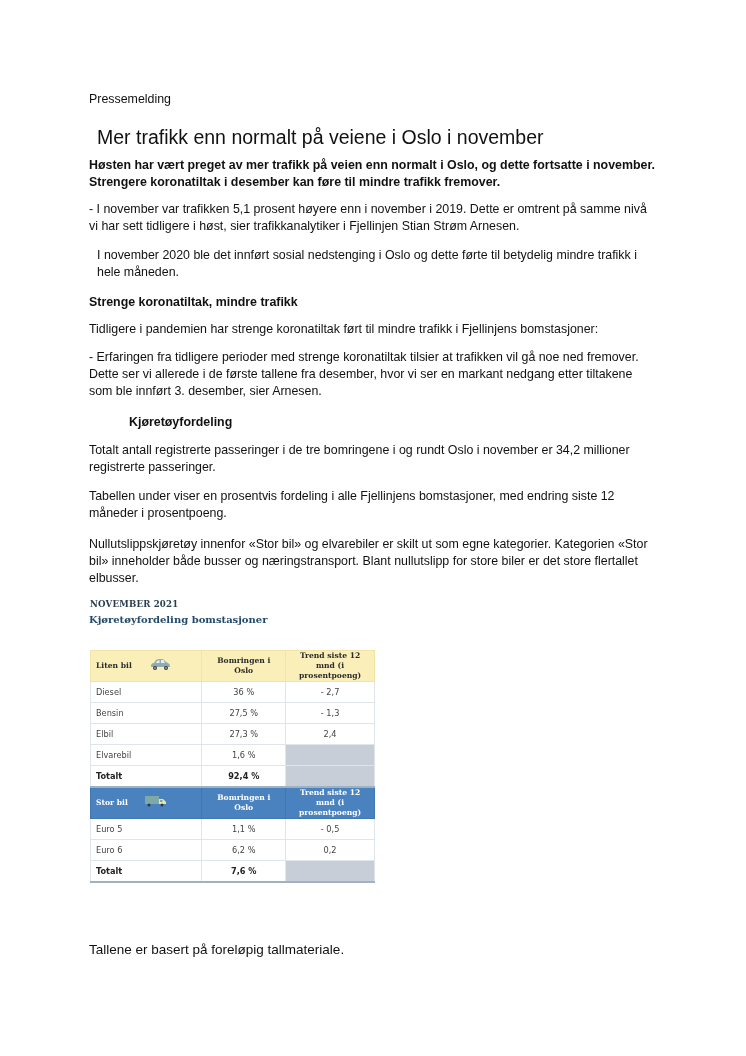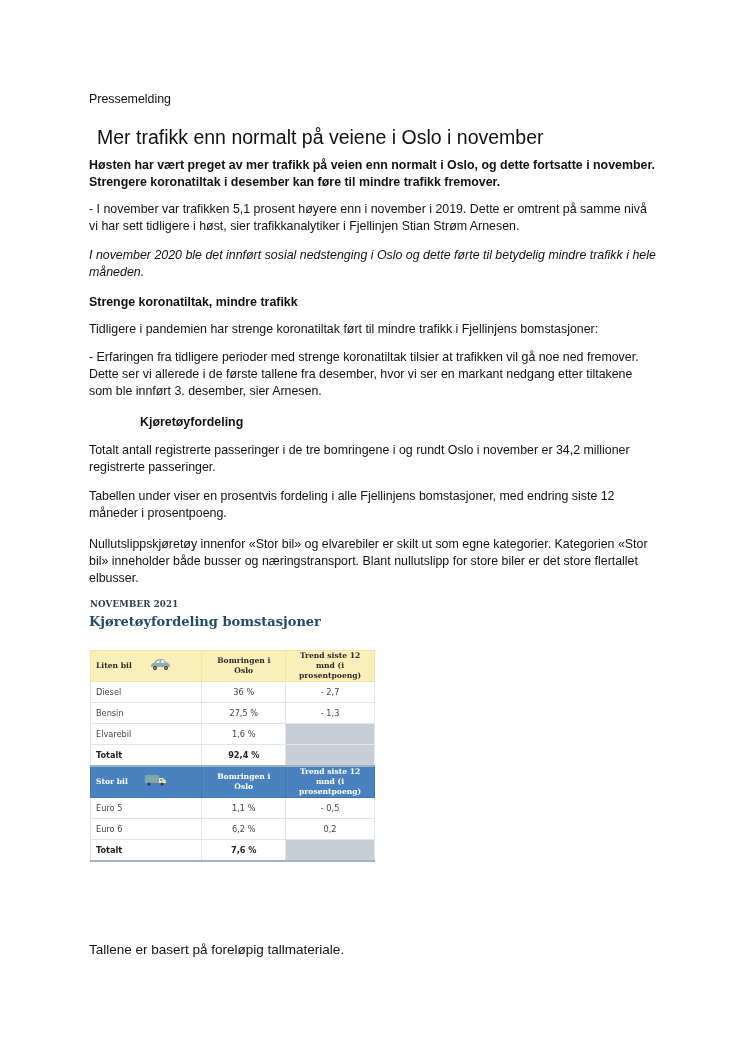--- a/index.html
+++ b/index.html
@@ -4,32 +4,32 @@
   <style>
     html, body { margin: 0; padding: 0; background: #ffffff; }
     body { width: 746px; height: 1056px; position: relative; overflow: hidden;
       font-family: "Liberation Sans", sans-serif; color: #111; }
     .page { position: absolute; left: 89px; top: 0; width: 570px; }
     .p { font-size: 12.4px; line-height: 17px; margin: 0; }
     .label { position: absolute; top: 91px; left: 0; font-size: 12.4px; }
     .title { position: absolute; top: 118px; left: 0; font-size: 19.5px; font-weight: normal; margin: 8px; white-space: nowrap; }
     .lead { position: absolute; top: 157px; left: 0; font-weight: bold; }
     .para1 { position: absolute; top: 201px; left: 0; }
-    .para2 { position: absolute; top: 247px; left: 0; font-style: italic; }
+    .para2 { position: absolute; top: 247px; left: 8px; }
     .h1 { position: absolute; top: 294px; left: 0; font-weight: bold; }
     .para3 { position: absolute; top: 321px; left: 0; }
     .para4 { position: absolute; top: 349px; left: 0; }
-    .h2 { position: absolute; top: 414px; left: 15px; font-weight: bold; padding-left: 36px; }
+    .h2 { position: absolute; top: 414px; left: 4px; font-weight: bold; padding-left: 36px; }
     .para5 { position: absolute; top: 442px; left: 0; }
     .para6 { position: absolute; top: 488px; left: 0; }
     .para7 { position: absolute; top: 536px; left: 0; }
     .footer { position: absolute; top: 941px; left: 0; font-size: 13.5px; }
 
     .fig-kicker { position: absolute; top: 599px; left: 1px; font-family: "DejaVu Serif", serif; font-size: 8.6px; font-weight: bold; color: #2a3d4f; letter-spacing: 0.2px; }
-    .fig-title { position: absolute; top: 614px; left: 0; font-family: "DejaVu Serif", serif; font-size: 13px; font-weight: bold; color: #234a6a; white-space: nowrap; }
+    .fig-title { position: absolute; top: 614px; left: 0; font-family: "DejaVu Serif", serif; font-size: 10px; font-weight: bold; color: #234a6a; white-space: nowrap; }
 
     table.tbl { position: absolute; top: 650px; left: 1px; border-collapse: collapse; width: 285px;
       font-family: "DejaVu Sans", sans-serif; font-size: 8.2px; color: #444; }
     .tbl td, .tbl th { border: 1px solid #dfe5ea; height: 20px; padding: 0 5px; }
     .tbl col.c1 { width: 112px; } .tbl col.c2 { width: 84px; } .tbl col.c3 { width: 89px; }
     .tbl td.num { text-align: center; }
     .tbl th { font-family: "DejaVu Serif", serif; font-weight: bold; font-size: 7.6px; text-align: center; line-height: 10px; }
     .tbl th.first { text-align: left; }
     .tbl tr.hdr-small th { background: #fbefb9; color: #2b2b2b; height: 29px; border-color: #f1e4a6; }
     .tbl tr.hdr-large th { background: #4a82c0; color: #ffffff; height: 29px; border-color: #3f77b4; }
@@ -89,20 +89,25 @@
       <td>Diesel</td>
       <td class="num">36 %</td>
       <td class="num">- 2,7</td>
     </tr>
     <tr>
       <td>Bensin</td>
       <td class="num">27,5 %</td>
       <td class="num">- 1,3</td>
     </tr>
     <tr>
+      <td>Elbil</td>
+      <td class="num">27,3 %</td>
+      <td class="num">2,4</td>
+    </tr>
+    <tr>
       <td>Elvarebil</td>
       <td class="num">1,6 %</td>
       <td class="num empty"></td>
     </tr>
     <tr class="total total-small">
       <td>Totalt</td>
       <td class="num">92,4 %</td>
       <td class="num empty"></td>
     </tr>
 

